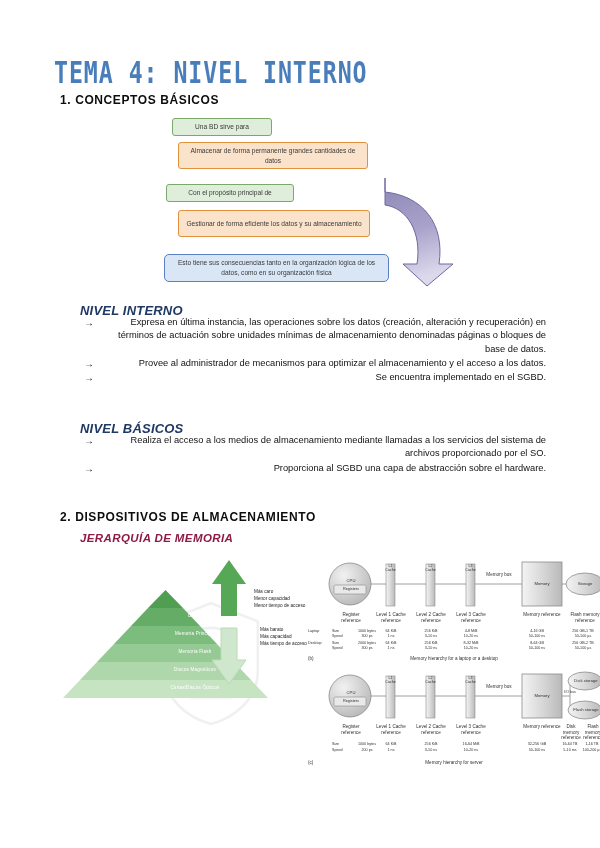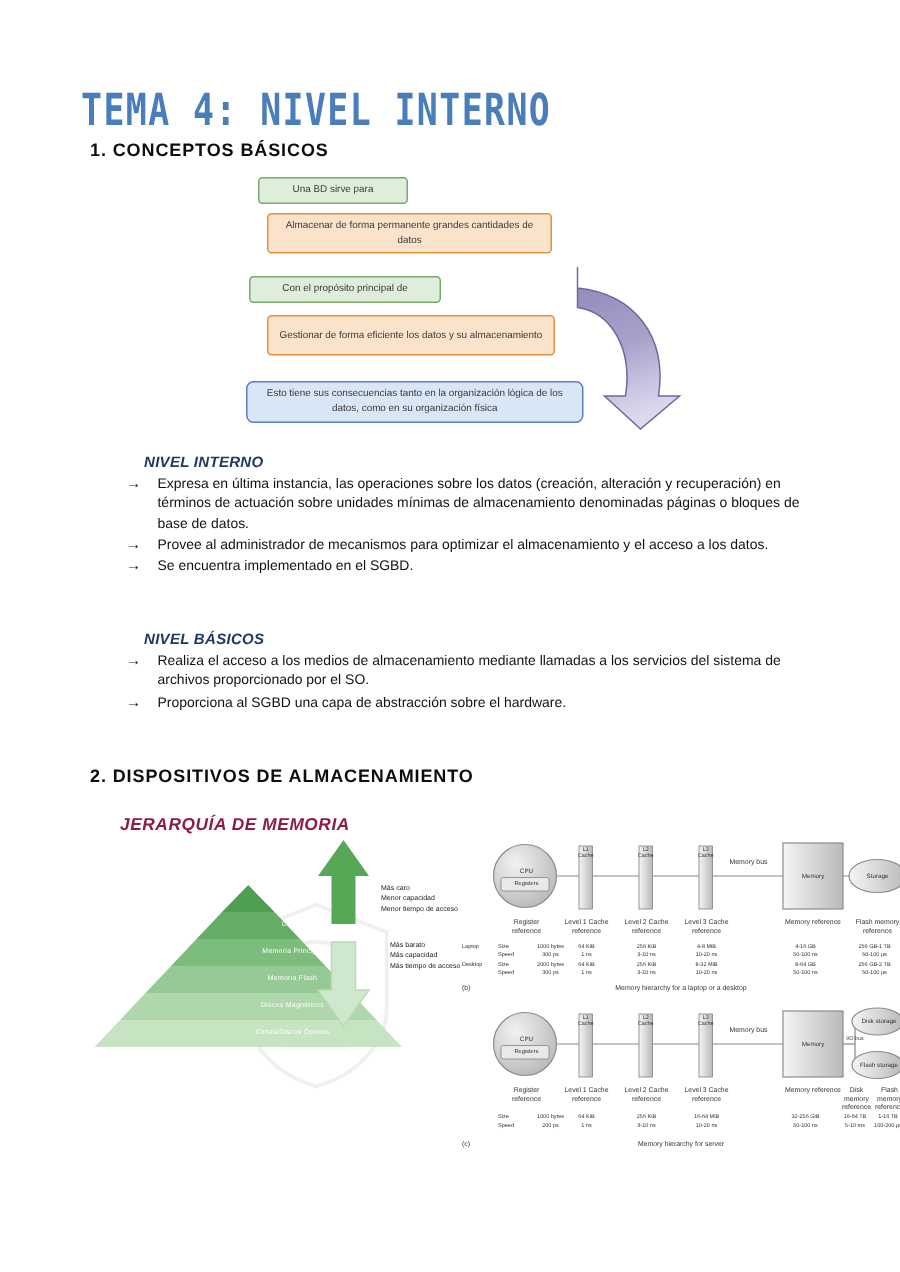--- a/index.html
+++ b/index.html
@@ -19,21 +19,21 @@
     transform:scaleX(0.93) scaleY(1.18);transform-origin:left top;
     white-space:nowrap;
   }
   .h1{
     position:absolute;font-size:12px;font-weight:700;color:#0d0d0d;
     letter-spacing:.6px;white-space:nowrap;
   }
   .h1#sec1{left:60px;top:93px;}
   .h1#sec2{left:60px;top:510px;}
   .h2-sub{
-    position:absolute;left:80px;top:544px;
+    position:absolute;left:80px;top:532px;
     font-size:11.5px;font-weight:700;font-style:italic;
     color:#8e1a46;letter-spacing:.4px;
   }
 
   
   .flow{position:absolute;left:150px;top:114px;width:300px;height:180px;}
   .fbox{
     position:absolute;box-sizing:border-box;
     font-size:6.6px;line-height:1.45;text-align:center;
     color:#3a3a3a;border-radius:3px;
@@ -47,32 +47,32 @@
   #fb1{left:22px;top:4px;width:100px;height:18px;}
   #fb2{left:28px;top:28px;width:190px;height:27px;}
   #fb3{left:16px;top:70px;width:128px;height:18px;}
   #fb4{left:28px;top:96px;width:192px;height:27px;}
   #fb5{left:14px;top:140px;width:225px;height:28px;}
 
   .curve-arrow{position:absolute;left:225px;top:58px;width:110px;height:120px;}
 
   
   .sec-head{
-    position:absolute;font-size:10px;font-weight:700;font-style:italic;
-    color:#1f3864;letter-spacing:.2px;margin-left:16px;
+    position:absolute;font-size:13px;font-weight:700;font-style:italic;
+    color:#1f3864;letter-spacing:.2px;
   }
   #ni-head{left:80px;top:303px;}
   #nf-head{left:80px;top:421px;}
 
   .bullets{position:absolute;font-size:9.3px;line-height:1.43;color:#111;}
   #ni-list{left:84px;top:316px;width:462px;}
   #nf-list{left:84px;top:434px;width:462px;}
   .bullets .li{
     position:relative;padding-left:21px;margin-bottom:1px;
-    text-align:left;
+    text-align:right;
   }
   .bullets .li:before{
     content:"\2192";position:absolute;left:0;top:0;color:#111;font-size:10px;
   }
 
   
   .pyr-fig{position:absolute;left:58px;top:558px;width:280px;height:180px;}
   .crest{
     position:absolute;left:88px;top:40px;width:130px;height:130px;
     opacity:.10;

